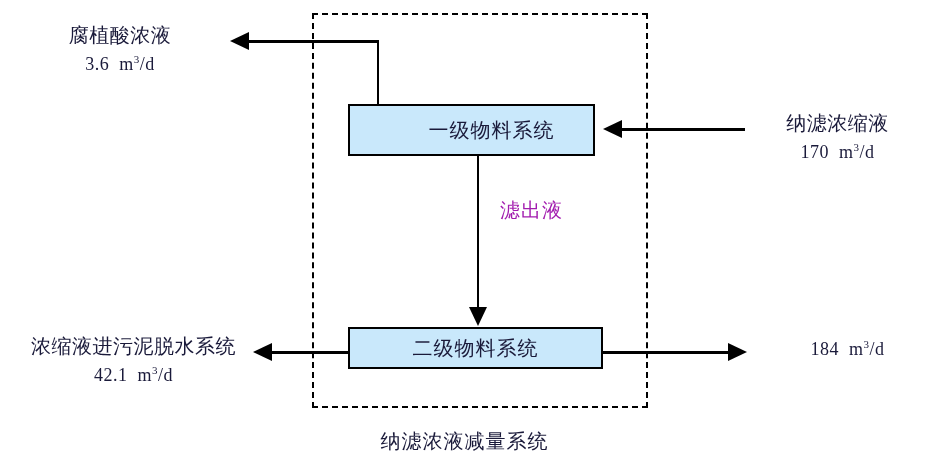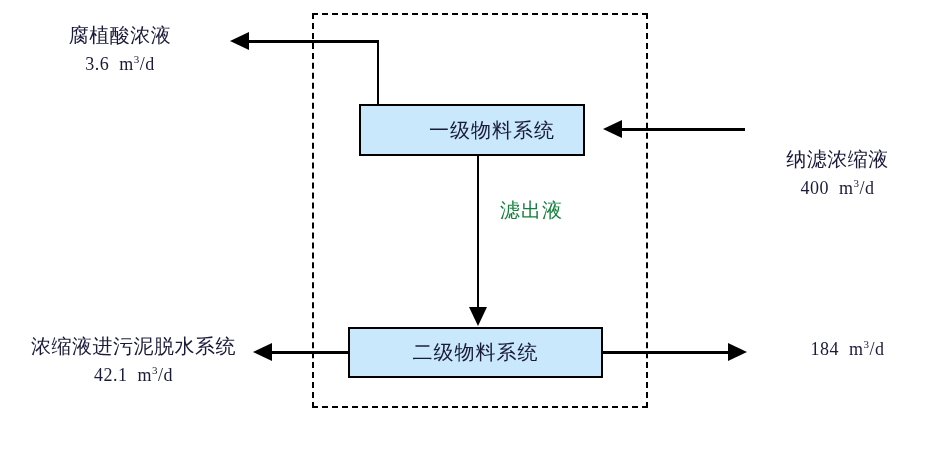--- a/index.html
+++ b/index.html
@@ -39,31 +39,31 @@
     justify-content: center;
   }
   .process-box .box-label {
     font-family: "DejaVu Serif", "Liberation Serif", serif;
     font-size: 20px;
     color: #1a1a3a;
     letter-spacing: 1px;
     white-space: nowrap;
   }
   #box-primary {
-    left: 359px;
+    left: 348px;
     top: 104px;
-    width: 226px;
+    width: 247px;
     height: 52px;
     padding-left: 40px;
   }
   #box-secondary {
     left: 348px;
     top: 327px;
     width: 255px;
-    height: 51px;
+    height: 42px;
   }
 
   
   .hline {
     position: absolute;
     height: 0;
     border-top: 3px solid #000000;
   }
   .thin-vline {
     position: absolute;
@@ -120,21 +120,21 @@
   .flow-label .rate sup {
     font-size: 11px;
     vertical-align: super;
     line-height: 0;
   }
 
   .inline-label {
     position: absolute;
     font-family: "DejaVu Serif", "Liberation Serif", serif;
     font-size: 20px;
-    color: #15803d;
+    color: #a21caf;
     letter-spacing: 1px;
     white-space: nowrap;
   }
 
   .system-caption {
     position: absolute;
     width: 100%;
     text-align: center;
     font-family: "DejaVu Serif", "Liberation Serif", serif;
     font-size: 20px;
@@ -163,24 +163,24 @@
     </div>
   </div>
 
   <div class="process-box" id="box-primary">
     <span class="box-label">一级物料系统</span>
   </div>
 
   <div class="hline" style="left:620px; top:128px; width:125px;"></div>
   <div class="arrow-left" style="left:603px; top:120px;"></div>
 
-  <div class="flow-label" style="left:760px; top:110px; width:155px;margin-top:36px;">
+  <div class="flow-label" style="left:760px; top:110px; width:155px;">
     <div class="name">纳滤浓缩液</div>
     <div class="rate">
-      <span>400</span>
+      <span>170</span>
       <span>&nbsp;<span>m</span><sup>3</sup><span>/d</span></span>
     </div>
   </div>
 
   <div class="thin-vline" style="left:477px; top:156px; width:0; height:152px;"></div>
   <div class="arrow-down" style="left:469px; top:307px;"></div>
   <div class="inline-label" style="left:500px; top:197px;">滤出液</div>
 
   <div class="process-box" id="box-secondary">
     <span class="box-label">二级物料系统</span>
@@ -200,14 +200,15 @@
   <div class="hline" style="left:601px; top:351px; width:128px;"></div>
   <div class="arrow-right" style="left:728px; top:343px;"></div>
 
   <div class="flow-label" style="left:775px; top:333px; width:145px;">
     <div class="rate">
       <span>184</span>
       <span>&nbsp;<span>m</span><sup>3</sup><span>/d</span></span>
     </div>
   </div>
 
+  <div class="system-caption" style="left:0; top:428px;">纳滤浓液减量系统</div>
 
 </div>
 
 </body></html>

